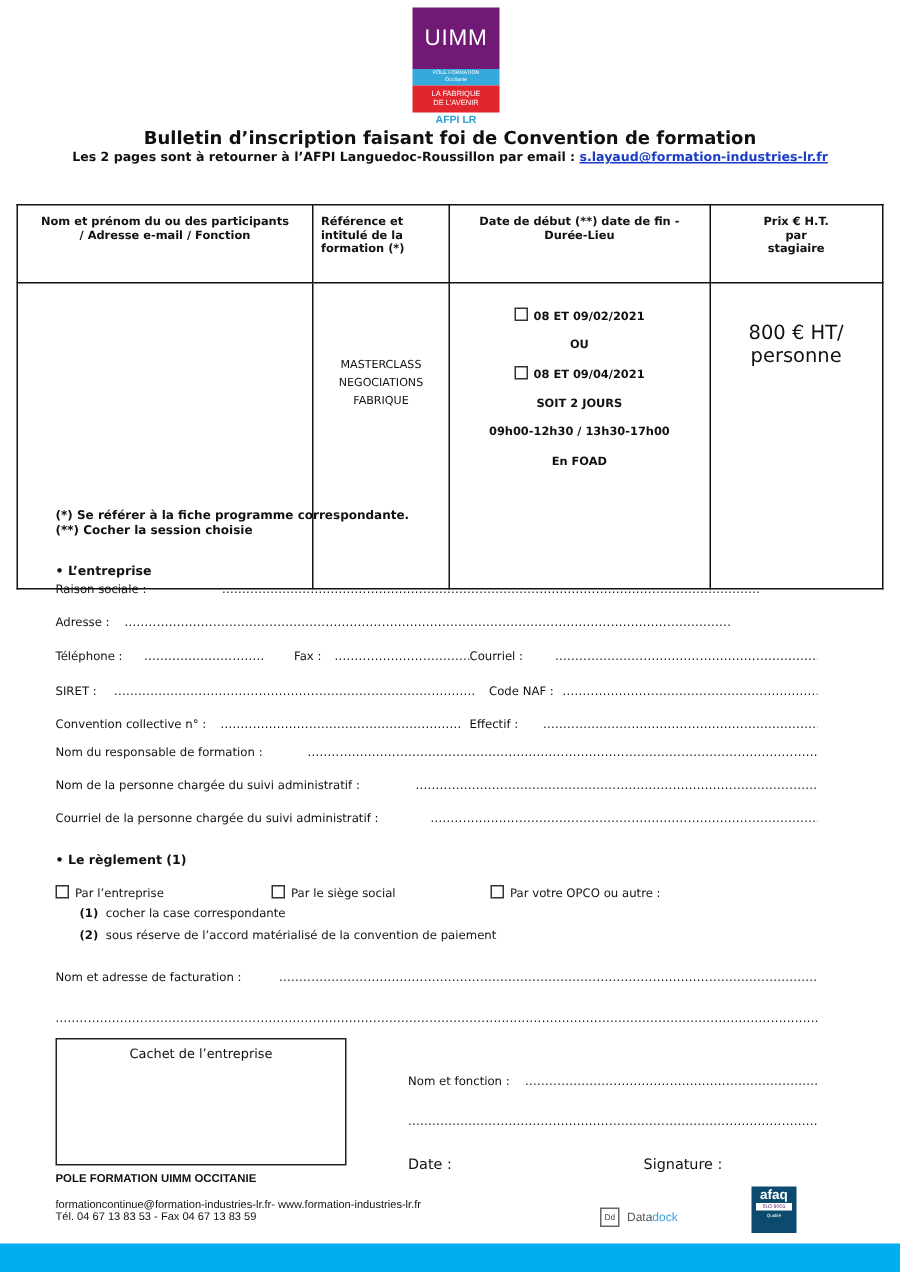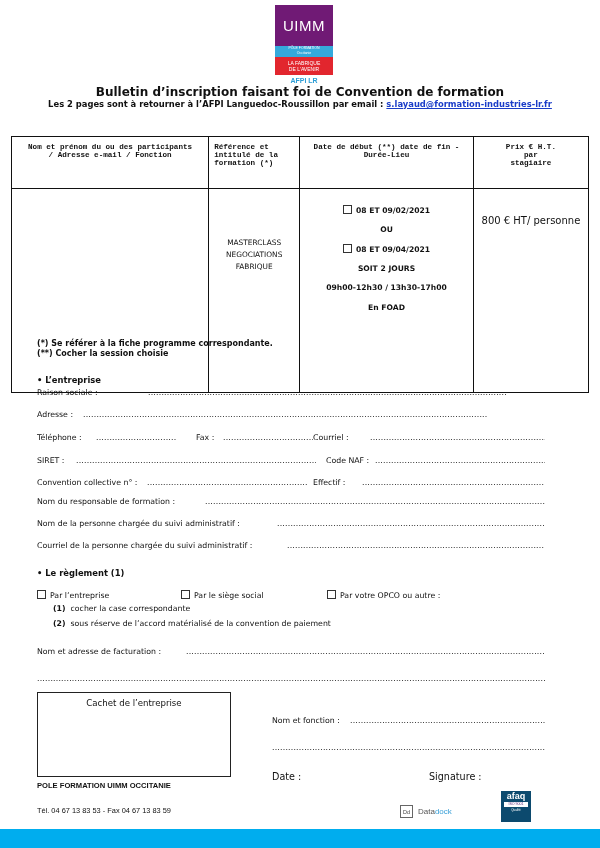--- a/index.html
+++ b/index.html
@@ -16,34 +16,34 @@
   .logo-bot { background: #e2262e; color: #fff; height: 18px; font-size: 5px; text-align:center; line-height: 6px; padding-top: 3px; box-sizing: border-box; font-family: "Liberation Sans", sans-serif; }
   .logo-sub { color: #2d9ed6; font-size: 7px; text-align:center; font-weight: bold; margin-top: 2px; font-family: "Liberation Sans", sans-serif; }
 
   .title { left: 0; width: 600px; top: 85px; text-align: center; font-size: 12px; font-weight: bold; }
   .subtitle { left: 0; width: 600px; top: 99px; text-align: center; font-size: 8.4px; font-weight: bold; }
   .subtitle a { color: #1a3cc8; text-decoration: underline; }
 
   
   table.tbl { position: absolute; left: 11px; top: 136px; width: 578px; border-collapse: collapse; font-size: 7.6px; }
   table.tbl td { border: 1.6px solid #111; vertical-align: top; padding: 0; }
-  .th { font-weight: bold; font-family: Liberation Mono, monospace; }
+  .th { font-weight: bold; }
   .c1 { width: 200px; }
   .c2 { width: 86px; }
   .c3 { width: 176px; }
   .c4 { width: 116px; }
   .hdr-row td { height: 43px; }
   .body-row td { height: 155px; }
   .cell-center { text-align: center; }
   .cell-pad { padding-top: 6px !important; }
   .ref { padding: 8px 0 0 5px !important; }
   .ref-body { padding-top: 48px !important; text-align: center; line-height: 12px; font-size: 7.4px; }
   .dates { text-align: center; font-weight: bold; font-size: 7.6px; padding-top: 16px !important; }
   .dates div { height: 19.5px; }
-  .price { text-align: center; padding-top: 26px !important; font-size: 10px; }
+  .price { text-align: center; padding-top: 26px !important; font-size: 13px; }
   .box { display:inline-block; width:7px; height:7px; border:0.8px solid #333; vertical-align: -1px; margin-right: 4px; }
 
   .note { left: 37px; font-size: 8px; font-weight: bold; }
   .section { left: 37px; font-size: 8.4px; font-weight: bold; }
   .field { font-size: 7.8px; white-space: nowrap; }
   .dots { letter-spacing: 0.2px; }
 
   .cachet { left: 37px; top: 692px; width: 194px; height: 85px; border: 1.4px solid #222; box-sizing: border-box; }
   .cachet-label { text-align: center; font-size: 8.6px; margin-top: 5px; }
 
@@ -174,21 +174,21 @@
 </div>
 <div class="abs field" style="left:272px; top:716px">Nom et fonction :</div>
 <div class="abs field dots" style="left:350px; top:716px; width:195px; overflow:hidden">...................................................................................</div>
 <div class="abs field dots" style="left:272px; top:743px; width:273px; overflow:hidden">.....................................................................................................................</div>
 <div class="abs" style="left:272px; top:771px; font-size:9.6px">Date :</div>
 <div class="abs" style="left:429px; top:771px; font-size:9.6px">Signature :</div>
 
 <div class="abs footer-org">
   <b>POLE FORMATION UIMM OCCITANIE</b><br>
   <br>
-  <br>
+  <span>formationcontinue@formation-industries-lr.fr- www.formation-industries-lr.fr</span><br>
   <span>Tél. 04 67 13 83 53 - Fax 04 67 13 83 59</span>
 </div>
 
 <div class="abs datadock">
   <div class="dd-box">Dd</div>
   <span style="color:#555">Data</span>
     <span style="color:#3aa0d8">dock</span>
 </div>
 
 <div class="abs afaq">

